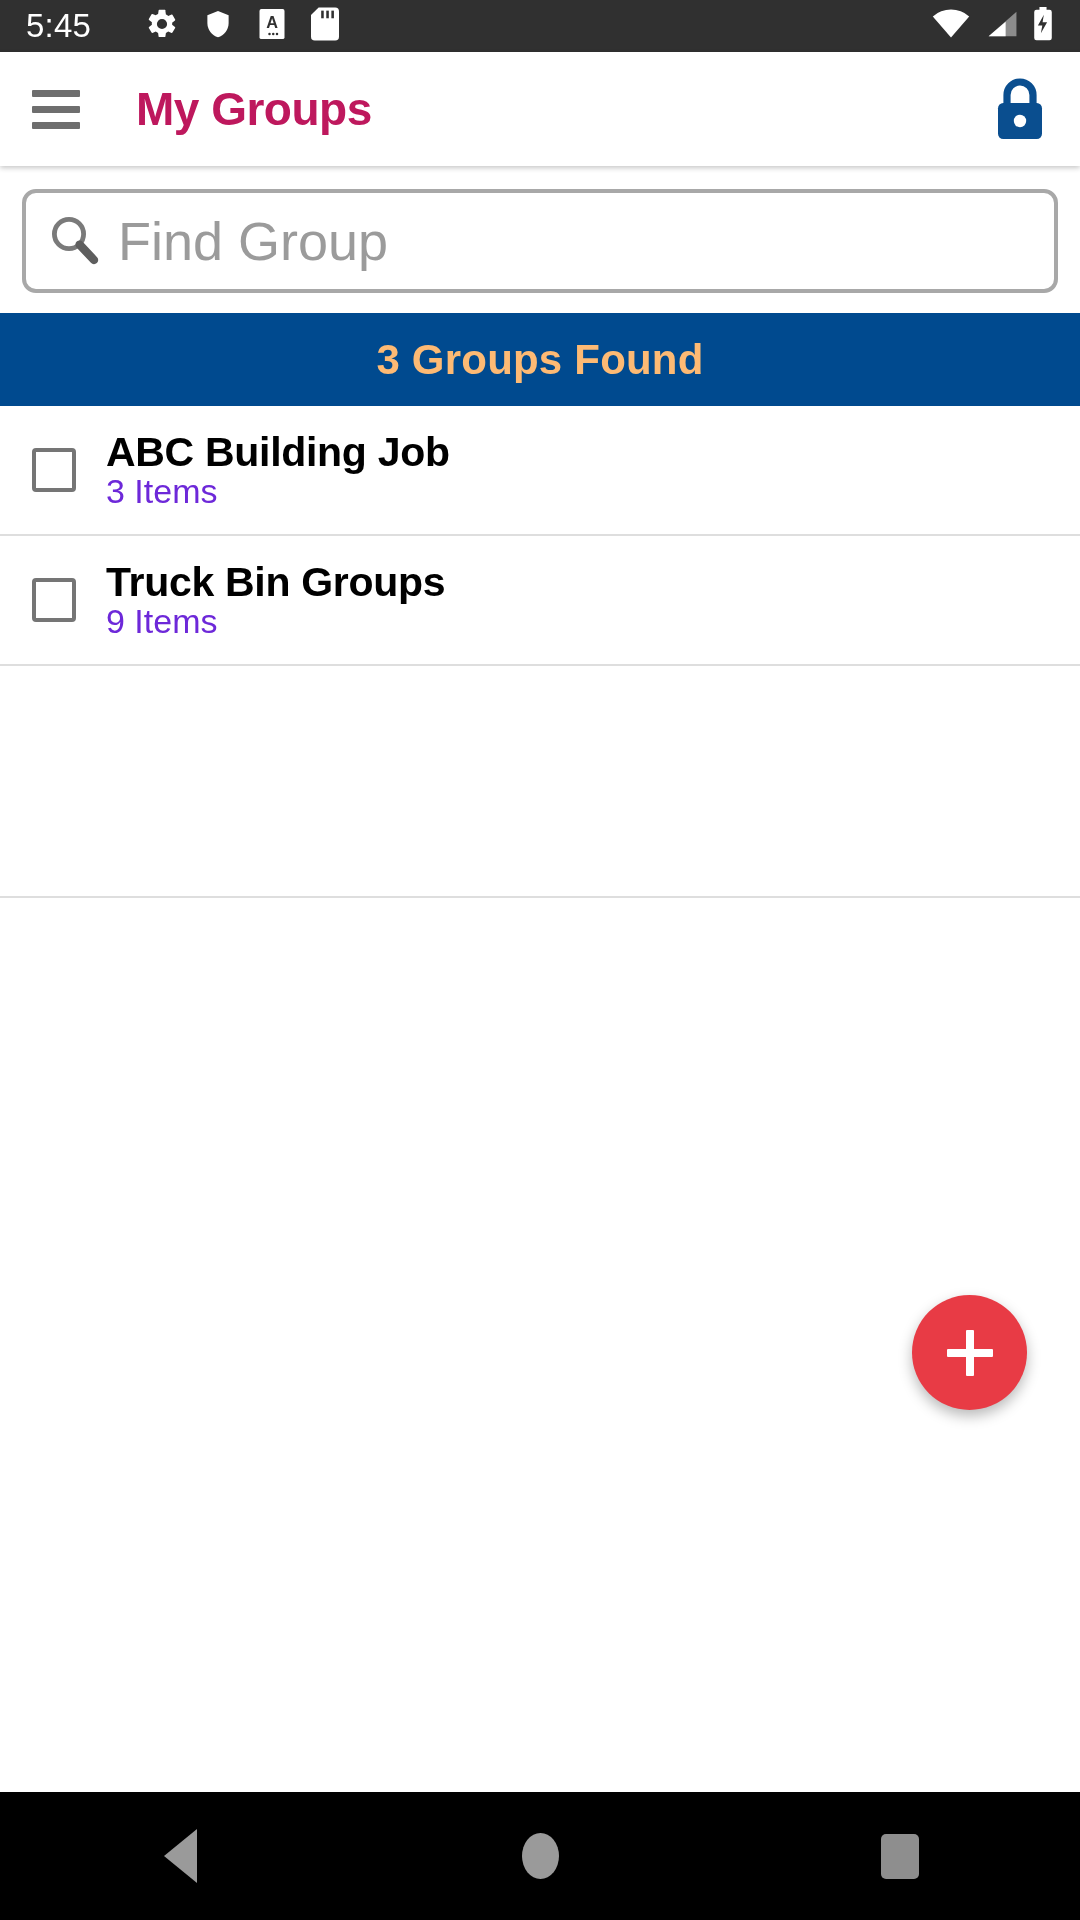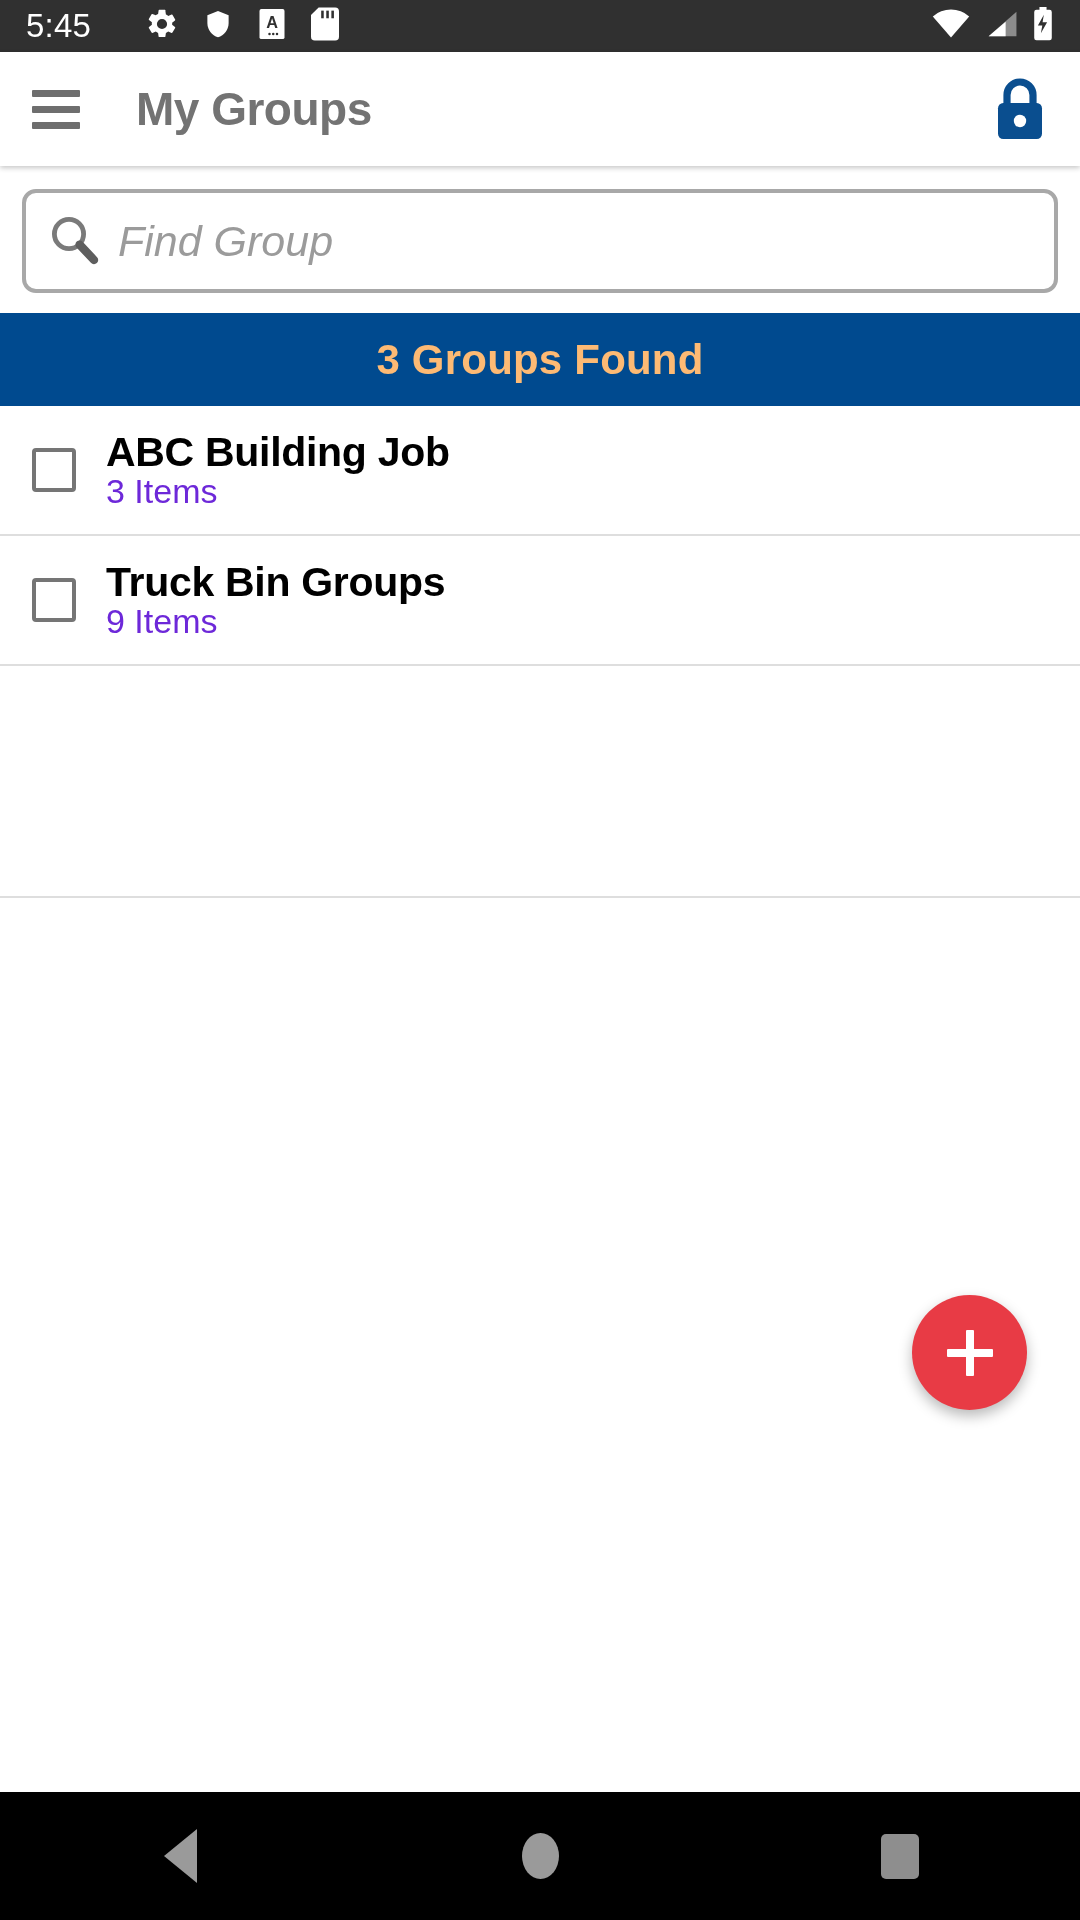--- a/index.html
+++ b/index.html
@@ -34,36 +34,36 @@
   }
   .hamburger {
     width:48px; display:flex; flex-direction:column;
     gap:9px; cursor:pointer; margin-right:56px;
   }
   .hamburger span {
     display:block; height:7px; width:48px;
     background:#6e6e6e; border-radius:1px;
   }
   .app-title {
-    font-size:46px; font-weight:bold; color:#737373;
+    font-size:46px; font-weight:bold; color:#be185d;
     letter-spacing:-0.5px; flex:1;
   }
   .lock-btn { width:70px; display:flex; justify-content:flex-end; cursor:pointer; }
 
   
   .search-wrap { padding:23px 22px 20px 22px; background:#ffffff; }
   .search-box {
     height:104px; border:4px solid #a8a8a8; border-radius:14px;
     display:flex; align-items:center; padding:0 22px; background:#fff;
   }
   .search-icon { margin-right:18px; flex:0 0 auto; }
   .search-input {
     flex:1; border:none; outline:none; background:transparent;
     font-family:"Liberation Sans", sans-serif;
-    font-size:43px; color:#333333;font-style:italic;
+    font-size:54px; color:#333333;
   }
   .search-input::placeholder { color:#9b9b9b; }
 
   
   .banner {
     height:93px; background:#004A8F;
     display:flex; align-items:center; justify-content:center;
   }
   .banner-text {
     color:#fdba74; font-size:42px; font-weight:bold;

